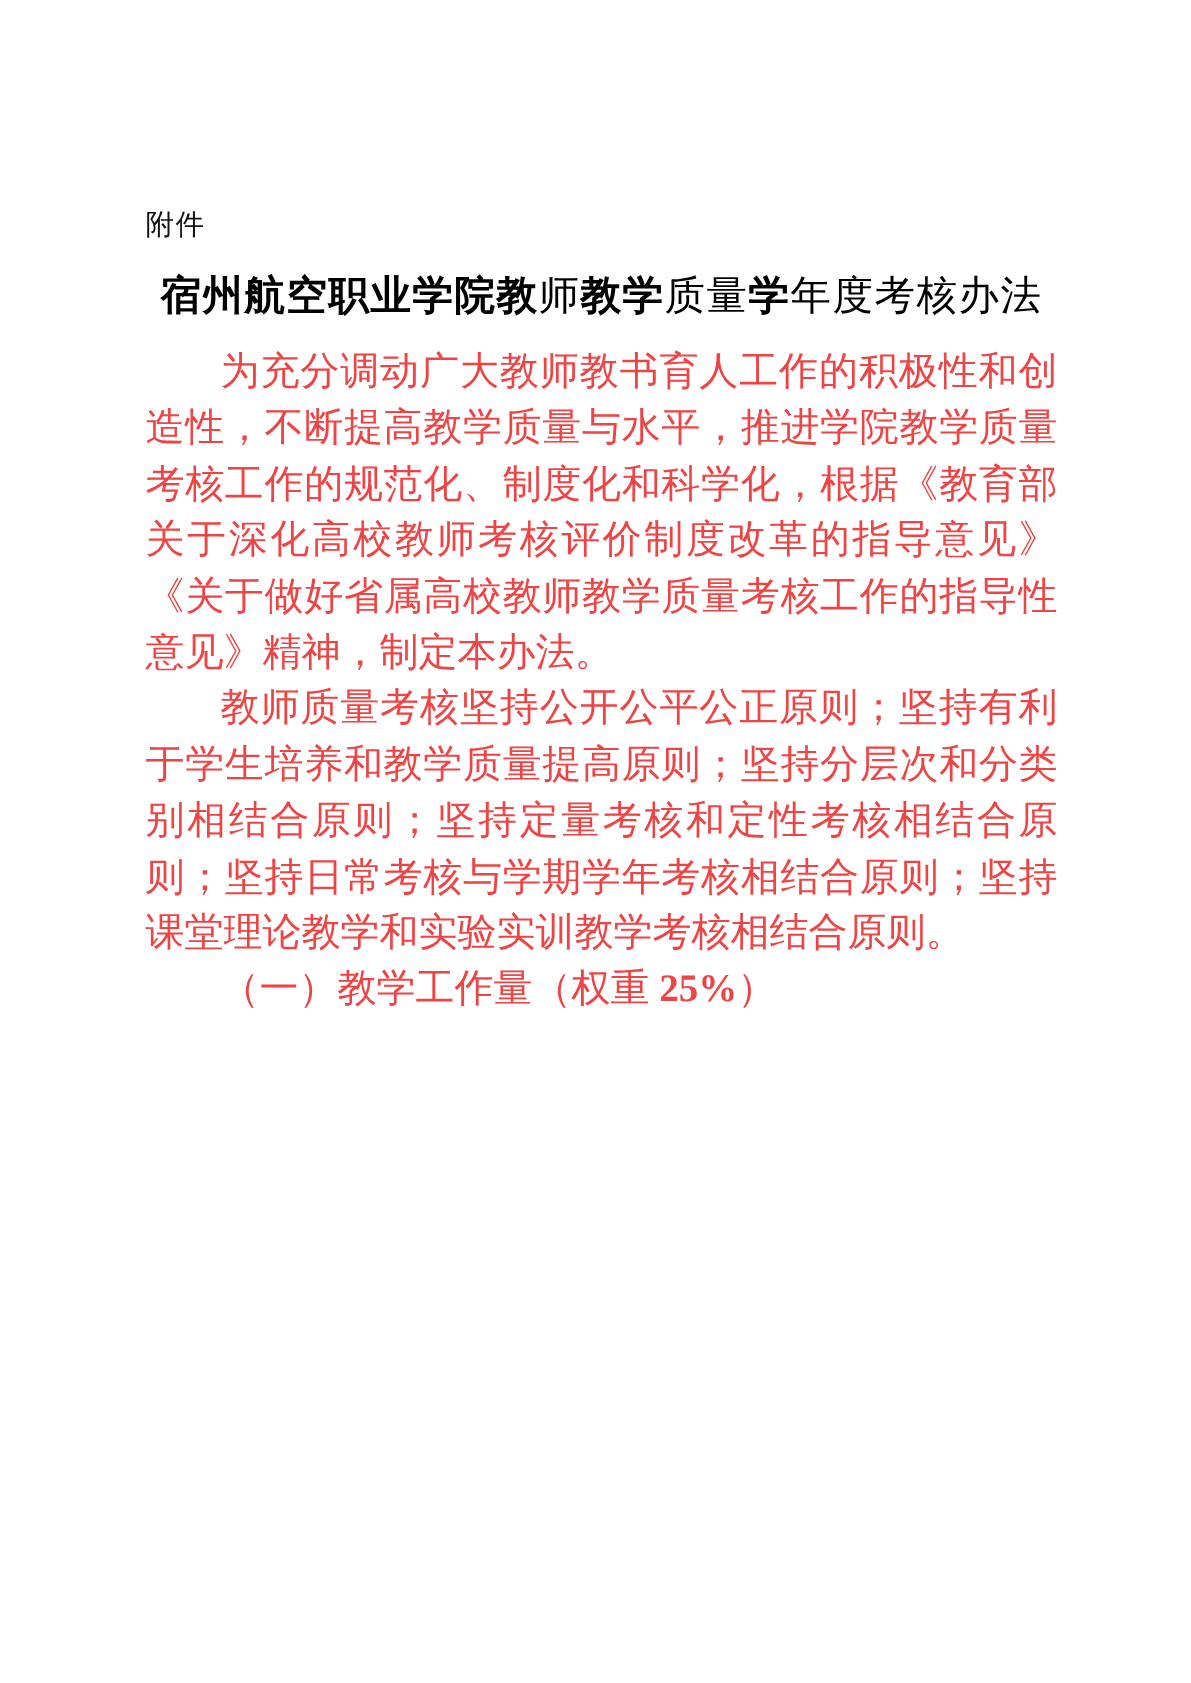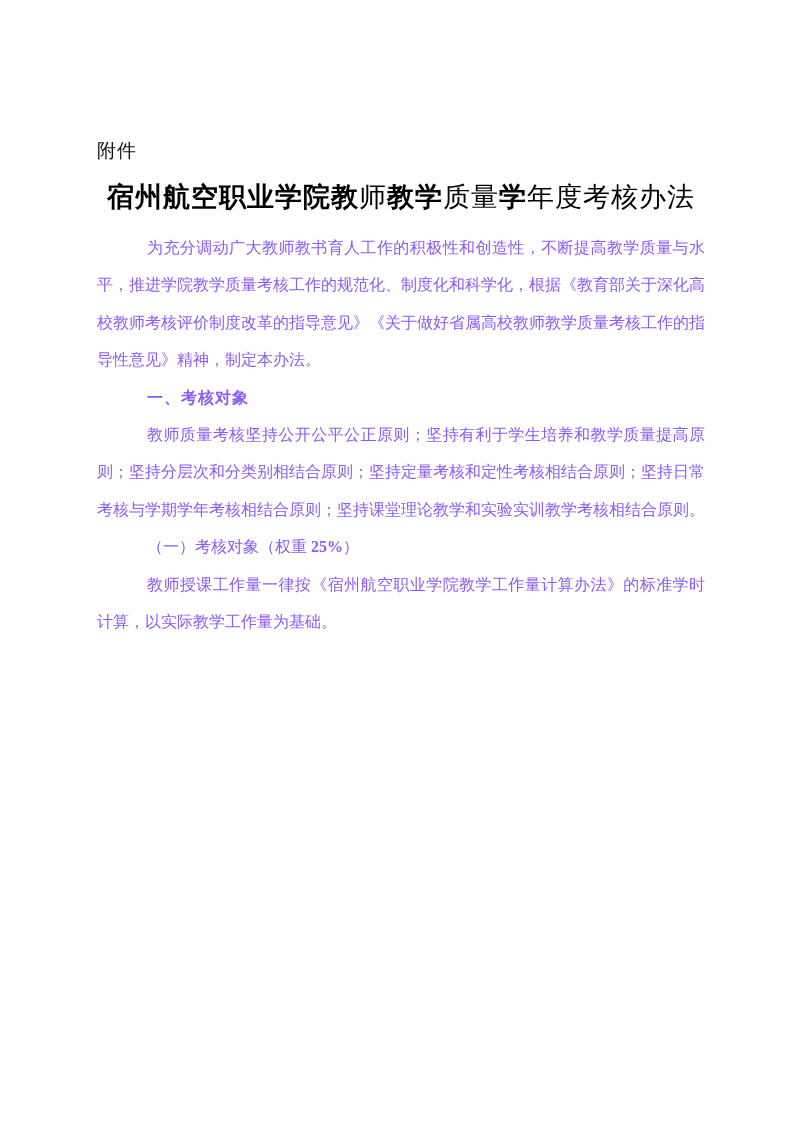--- a/index.html
+++ b/index.html
@@ -32,24 +32,24 @@
       font-size: 27px;
       line-height: 33px;
       color: #000000;
       letter-spacing: 1px;
       white-space: nowrap;
     }
     .doc-title .seg-bold   { font-weight: bold; }
     .doc-title .seg-normal { font-weight: normal; }
     .doc-body {
       margin-top: 15px;
-      font-size: 16px;
+      font-size: 26px;
       line-height: 37.4px;
       text-align: justify;
-      color: #8b5cf6;
+      color: #ef4444;
     }
     .doc-body p {
       margin: 0;
       text-indent: 50px;
     }
     .doc-body p.section-heading {
       font-weight: bold;
       text-align: left;
       letter-spacing: 1px;
     }
@@ -70,27 +70,25 @@
     <div class="attachment-label">附件</div>
 
     <div class="doc-title">
       <span class="seg-bold">宿州航空职业学院教</span><span class="seg-normal">师</span><span class="seg-bold">教学</span><span class="seg-normal">质量</span><span class="seg-bold">学</span><span class="seg-normal">年度考核办法</span>
     </div>
 
     <div class="doc-body">
 
       <p class="para">为充分调动广大教师教书育人工作的积极性和创造性，不断提高教学质量与水平，推进学院教学质量考核工作的规范化、制度化和科学化，根据《教育部关于深化高校教师考核评价制度改革的指导意见》《关于做好省属高校教师教学质量考核工作的指导性意见》精神，制定本办法。</p>
 
-      <p class="section-heading">一、考核对象</p>
 
 
 
       <p class="para">教师质量考核坚持公开公平公正原则；坚持有利于学生培养和教学质量提高原则；坚持分层次和分类别相结合原则；坚持定量考核和定性考核相结合原则；坚持日常考核与学期学年考核相结合原则；坚持课堂理论教学和实验实训教学考核相结合原则。</p>
 
 
 
-      <p class="sub-heading"><span>（一）考核对象（权重 </span><span class="weight-value">25%</span><span>）</span></p>
+      <p class="sub-heading"><span>（一）教学工作量（权重 </span><span class="weight-value">25%</span><span>）</span></p>
 
-      <p class="para">教师授课工作量一律按《宿州航空职业学院教学工作量计算办法》的标准学时计算，以实际教学工作量为基础。</p>
 
     </div>
   </div>
 </div>
 
 </body></html>

